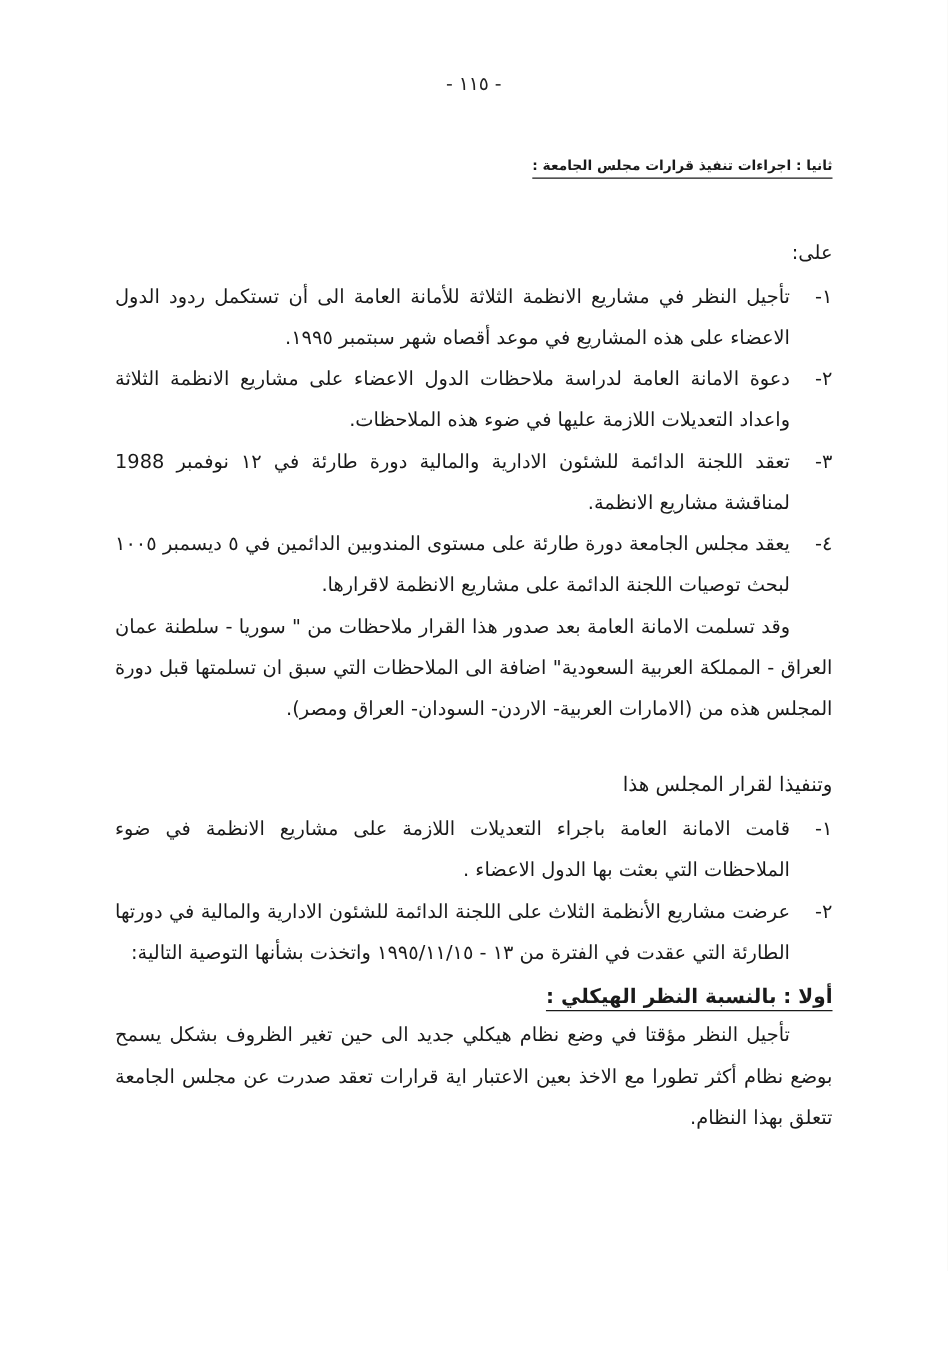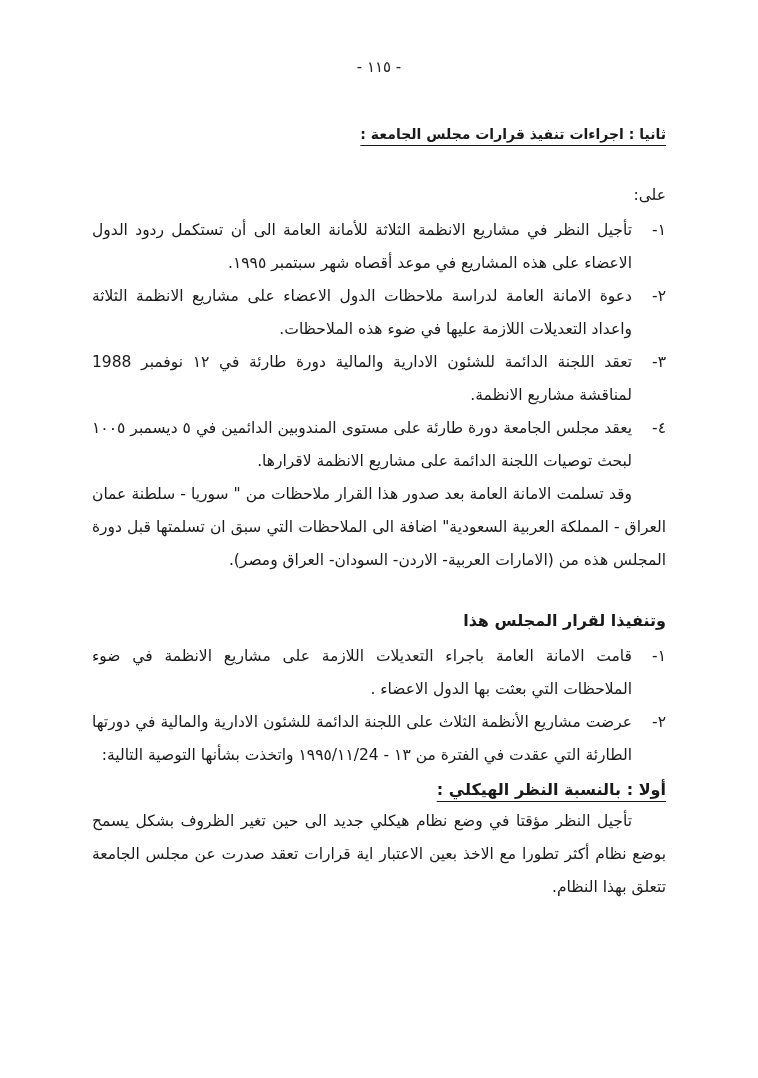--- a/index.html
+++ b/index.html
@@ -21,25 +21,25 @@
     overflow: hidden;
   }
   .page-number {
     text-align: center;
     font-size: 15px;
     letter-spacing: 1px;
     margin-bottom: 50px;
     color: #222;
   }
   .section-heading {
-    font-size: 14px;
+    font-size: 11px;
     font-weight: bold;
     text-decoration: underline;
     text-underline-offset: 6px;
-    margin: 0 0 4px 0;
+    margin: 0 0 14px 0;
   }
   p.body-text {
     font-size: 15.5px;
     line-height: 33px;
     text-align: justify;
     margin: 0;
   }
   .intro {
     margin-bottom: 2px;
   }
@@ -68,21 +68,21 @@
     text-align: justify;
   }
   .indent-first {
     text-indent: 34px;
   }
   .para-gap {
     margin-top: 30px;
   }
   .bold-heading {
     font-size: 16px;
-    font-weight: bold;
+    font-weight: normal;
     margin: 34px 0 10px 0;
   }
   .sub-heading {
     font-size: 16px;
     font-weight: bold;
     text-decoration: underline;
     text-underline-offset: 6px;
     margin: 8px 0 6px 0;
   }
 </style>
@@ -123,21 +123,21 @@
 
   <h3 class="bold-heading">وتنفيذا لقرار المجلس هذا</h3>
 
   <div class="list">
     <div class="list-item">
       <span class="item-num">١-</span>
       <span class="item-text">قامت الامانة العامة باجراء التعديلات اللازمة على مشاريع الانظمة في ضوء الملاحظات التي بعثت بها الدول الاعضاء .</span>
     </div>
     <div class="list-item">
       <span class="item-num">٢-</span>
-      <span class="item-text">عرضت مشاريع الأنظمة الثلاث على اللجنة الدائمة للشئون الادارية والمالية في دورتها الطارئة التي عقدت في الفترة من ١٣ - ١٩٩٥/١١/24 واتخذت بشأنها التوصية التالية:</span>
+      <span class="item-text">عرضت مشاريع الأنظمة الثلاث على اللجنة الدائمة للشئون الادارية والمالية في دورتها الطارئة التي عقدت في الفترة من ١٣ - ١٩٩٥/١١/١٥ واتخذت بشأنها التوصية التالية:</span>
     </div>
   </div>
 
   <h3 class="sub-heading">أولا : بالنسبة النظر الهيكلي :</h3>
 
   <p class="body-text indent-first">تأجيل النظر مؤقتا في وضع نظام هيكلي جديد الى حين تغير الظروف بشكل يسمح بوضع نظام أكثر تطورا مع الاخذ بعين الاعتبار اية قرارات تعقد صدرت عن مجلس الجامعة تتعلق بهذا النظام.</p>
 
 </div>
 
 </body></html>

